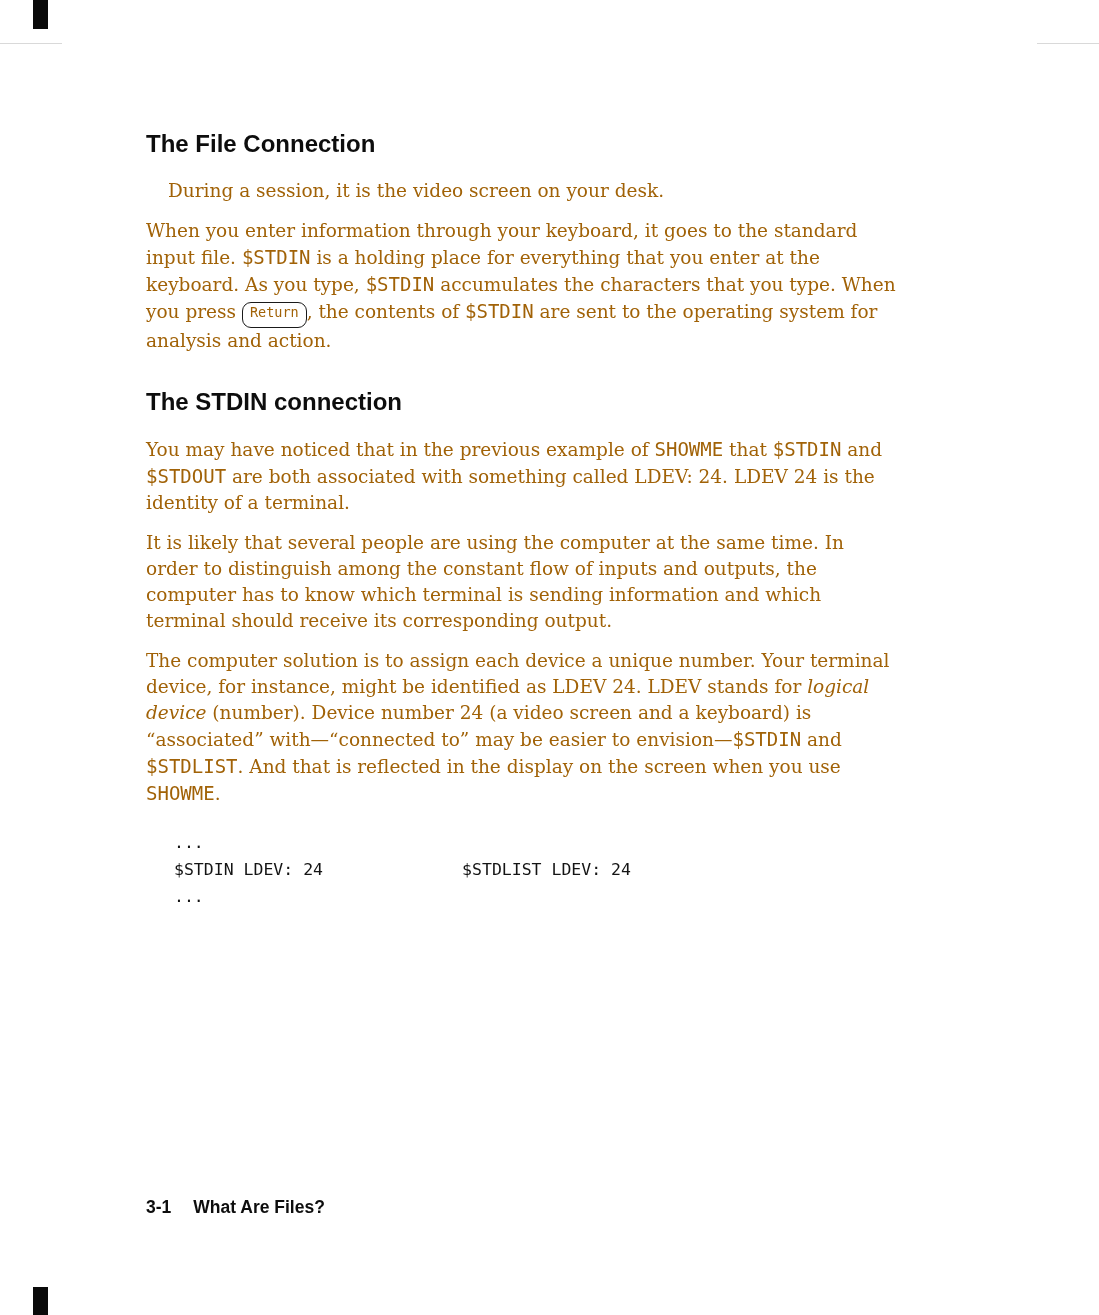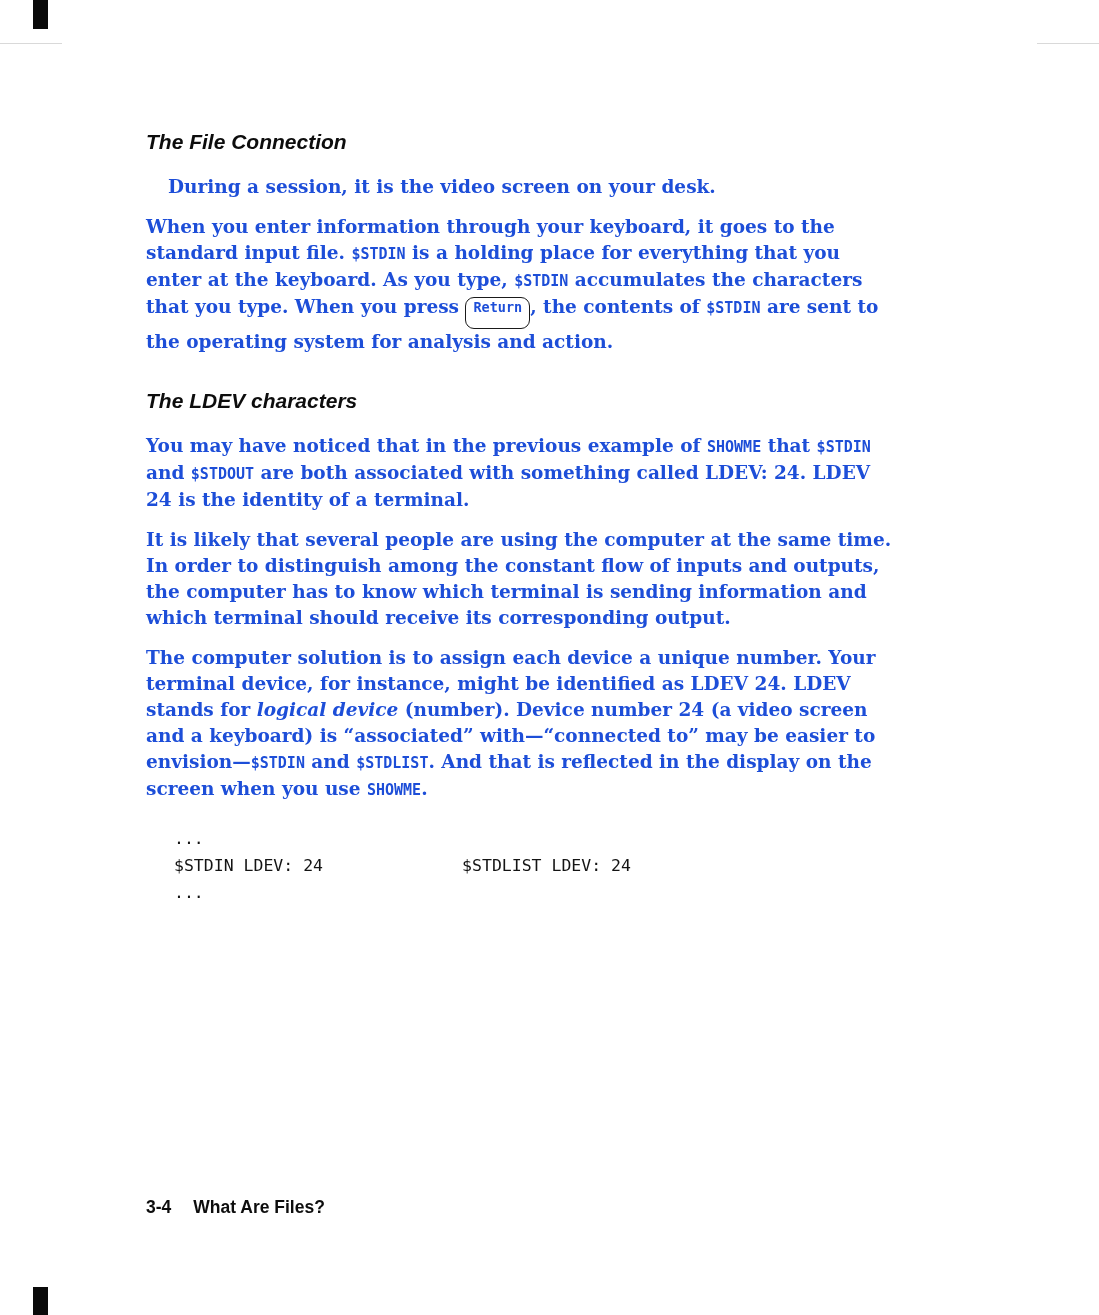--- a/index.html
+++ b/index.html
@@ -31,47 +31,45 @@
 
   .content {
     position: absolute;
     left: 146px;
     top: 130px;
     width: 766px;
   }
   .heading {
     font-family: "Liberation Sans", sans-serif;
     font-weight: bold;
-    font-size: 21px;
+    font-size: 24px;
     color: #0d0d0d;
     margin: 0 0 20px 0;
-    font-style: italic;
   }
   .heading + .para { margin-top: 0; }
   .heading.later { margin-top: 34px; }
   .para {
     font-size: 18.5px;
     line-height: 26px;
     margin: 0 16px 14px 0;
-    color: #1d4ed8;
-    font-weight: bold;
+    color: #a16207;
   }
   .para.indent { text-indent: 22px; }
   .run-text { font-family: "DejaVu Serif", serif; }
   .run-italic { font-family: "DejaVu Serif", serif; font-style: italic; }
   .run-mono {
     font-family: "DejaVu Sans Mono", monospace;
-    font-size: 15px;
+    font-size: 19px;
   }
   .run-keycap {
     font-family: "DejaVu Sans Mono", monospace;
     font-size: 13.5px;
     border: 1.4px solid #1a1a1a;
     border-radius: 9px;
-    padding: 1px 7px 12px 7px;
+    padding: 1px 7px 6px 7px;
     display: inline-block;
     line-height: 17px;
     vertical-align: 1px;
     background: #ffffff;
   }
   .code {
     font-family: "DejaVu Sans Mono", monospace;
     font-size: 16.5px;
     line-height: 27px;
     margin: 22px 0 22px 28px;
@@ -94,24 +92,24 @@
 
 <div class="scan-bar top"></div>
 <div class="scan-bar bottom"></div>
 <div class="scan-line left"></div>
 <div class="scan-line right"></div>
 
 <div class="content" id="content">
     <h2 class="heading">The File Connection</h2>
     <p class="para indent"><span class="run-text">During a session, it is the video screen on your desk.</span></p>
     <p class="para"><span class="run-text">When you enter information through your keyboard, it goes to the standard input file. </span><span class="run-mono">$STDIN</span><span class="run-text"> is a holding place for everything that you enter at the keyboard. As you type, </span><span class="run-mono">$STDIN</span><span class="run-text"> accumulates the characters that you type. When you press </span><span class="run-keycap">Return</span><span class="run-text">, the contents of </span><span class="run-mono">$STDIN</span><span class="run-text"> are sent to the operating system for analysis and action.</span></p>
-    <h2 class="heading later">The LDEV characters</h2>
+    <h2 class="heading later">The STDIN connection</h2>
     <p class="para"><span class="run-text">You may have noticed that in the previous example of </span><span class="run-mono">SHOWME</span><span class="run-text"> that </span><span class="run-mono">$STDIN</span><span class="run-text"> and </span><span class="run-mono">$STDOUT</span><span class="run-text"> are both associated with something called LDEV: 24. LDEV 24 is the identity of a terminal.</span></p>
     <p class="para"><span class="run-text">It is likely that several people are using the computer at the same time. In order to distinguish among the constant flow of inputs and outputs, the computer has to know which terminal is sending information and which terminal should receive its corresponding output.</span></p>
     <p class="para"><span class="run-text">The computer solution is to assign each device a unique number. Your terminal device, for instance, might be identified as LDEV 24. LDEV stands for </span><span class="run-italic">logical device</span><span class="run-text"> (number). Device number 24 (a video screen and a keyboard) is “associated” with—“connected to” may be easier to envision—</span><span class="run-mono">$STDIN</span><span class="run-text"> and </span><span class="run-mono">$STDLIST</span><span class="run-text">. And that is reflected in the display on the screen when you use </span><span class="run-mono">SHOWME</span><span class="run-text">.</span></p>
     <pre class="code">...
 $STDIN LDEV: 24              $STDLIST LDEV: 24
 ...</pre>
   </div>
 
 <div class="footer">
-  <span class="footer-number">3-4</span><span class="footer-title">What Are Files?</span>
+  <span class="footer-number">3-1</span><span class="footer-title">What Are Files?</span>
 </div>
 
 </body></html>

